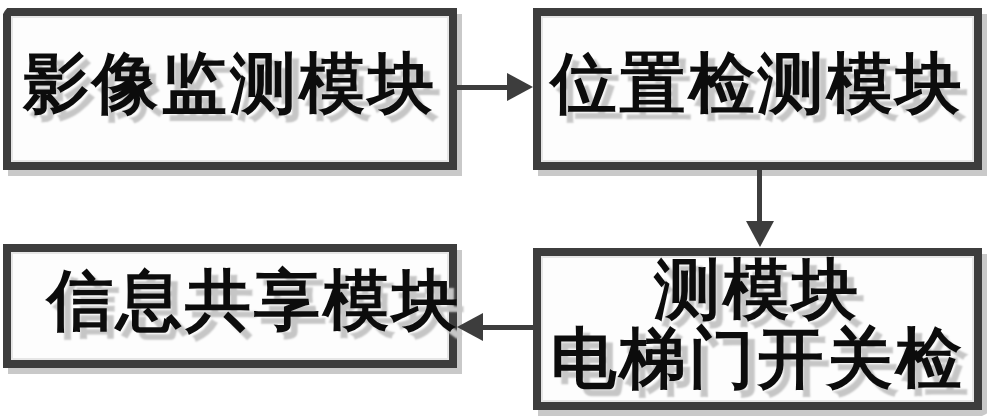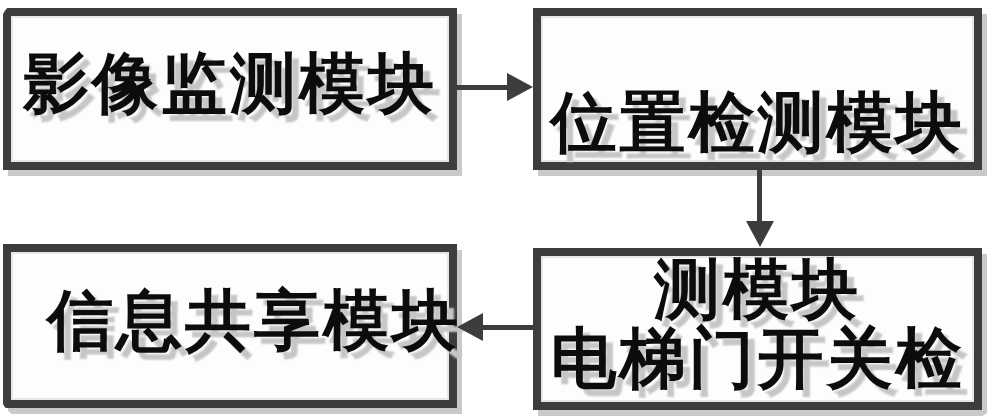--- a/index.html
+++ b/index.html
@@ -29,23 +29,23 @@
     color: #0c0c0c;
     font-size: 66px;
     font-weight: bold;
     letter-spacing: 3px;
     line-height: 1.05;
     text-align: center;
     text-shadow: 7px 7px 2px #c6c6c6;
     white-space: nowrap;
   }
   #node-image   { left: 3px;   top: 8px;   width: 454px; height: 162px; }
-  #node-position{ left: 533px; top: 8px;   width: 449px; height: 162px; justify-content: flex-end; }
+  #node-position{ left: 533px; top: 8px;   width: 449px; height: 162px; }
   #node-door    { left: 533px; top: 248px; width: 449px; height: 162px; }
-  #node-info    { left: 3px;   top: 244px; width: 454px; height: 164px; padding-left: 48px; }
+  #node-info    { left: 3px;   top: 244px; width: 454px; height: 124px; padding-left: 48px; }
 
   .shaft {
     position: absolute;
     background: #3d3d3d;
   }
   .head {
     position: absolute;
     width: 0;
     height: 0;
   }

